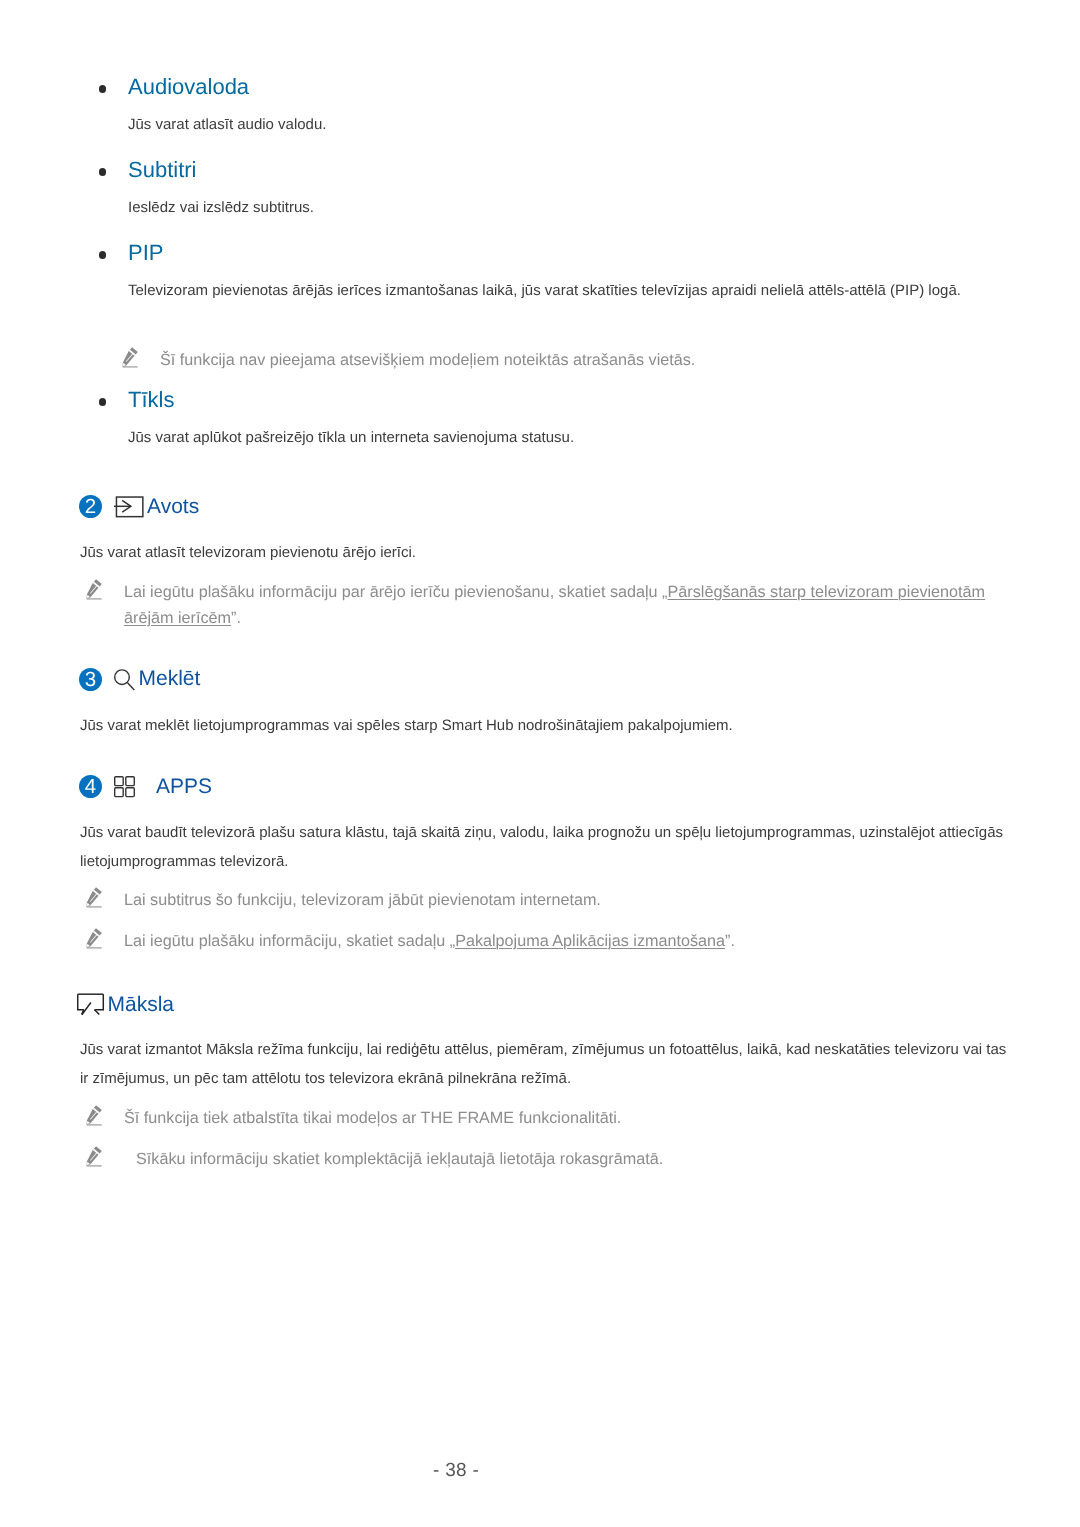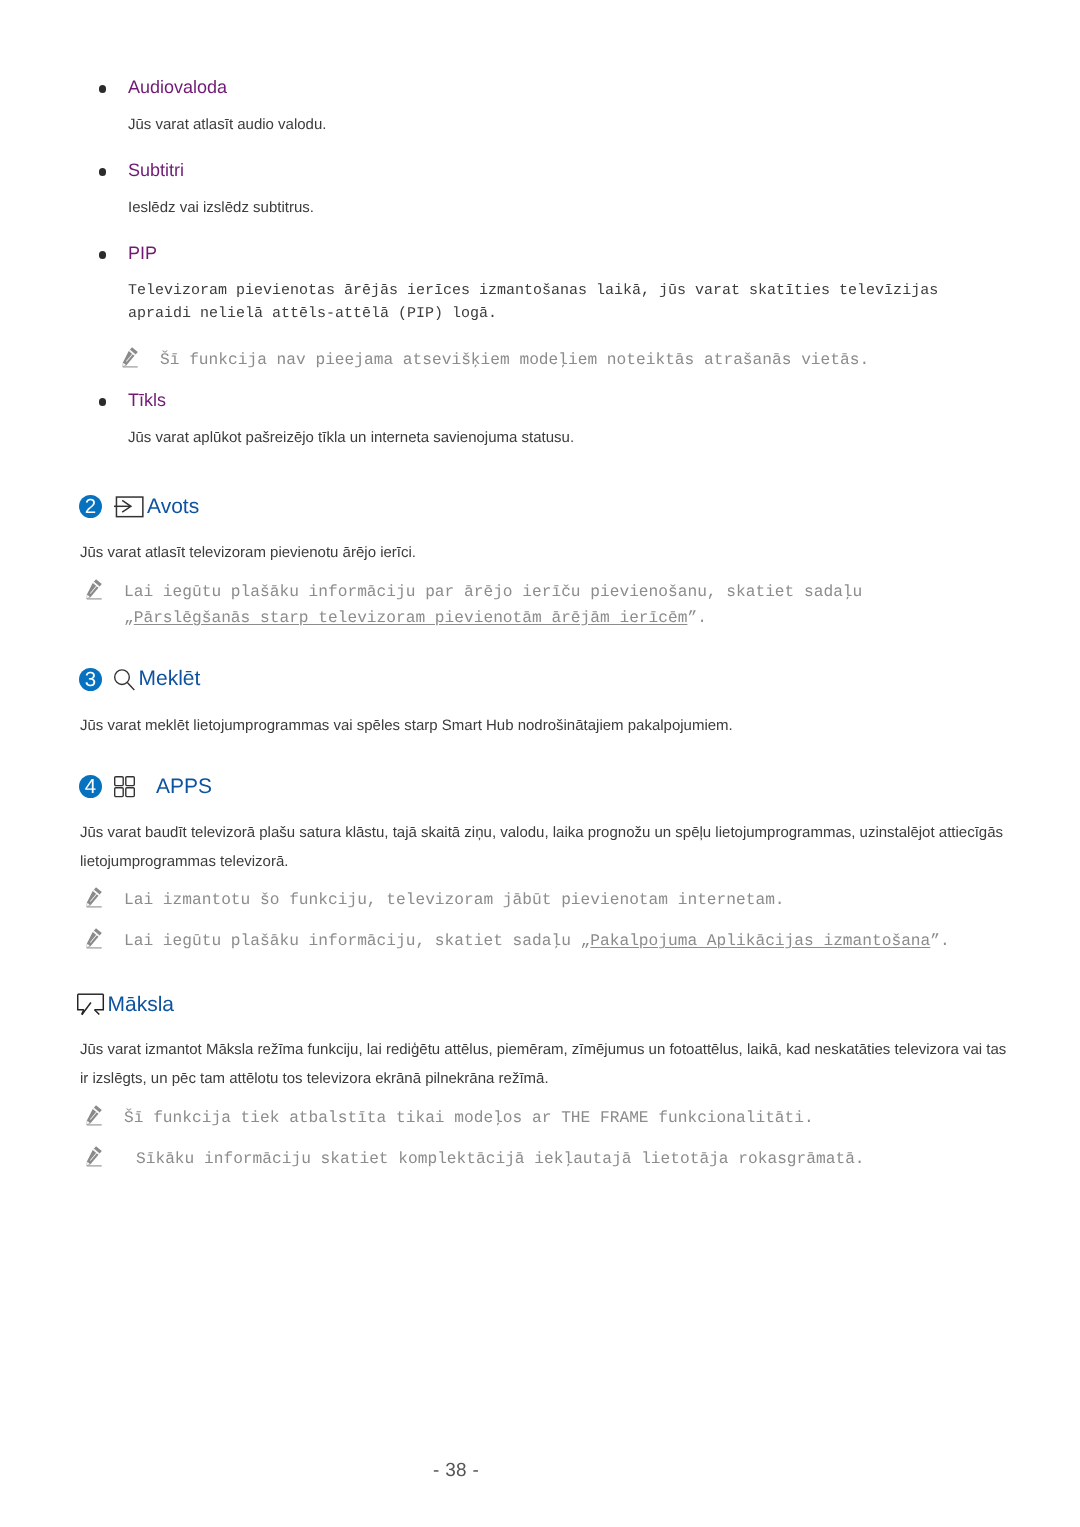--- a/index.html
+++ b/index.html
@@ -14,49 +14,49 @@
   .page { position:relative; width:1080px; height:1527px; overflow:hidden; background:#fff; }
 
   
   .bullet-dot {
     position:absolute;
     width:7.6px; height:7.6px; border-radius:50%;
     background:#2b2b2b;
   }
   .bullet-title {
     position:absolute;
-    font-size:18px; color:#701a75; white-space:nowrap;
+    font-size:22px; color:#0369a1; white-space:nowrap;
     line-height:22px;
   }
   .body-text {
     position:absolute;
     font-size:15px; color:#3c3c3c;
     line-height:29px;
   }
-  .body-text.tight { line-height:23px;font-family:Liberation Mono, monospace; }
+  .body-text.tight { line-height:23px; }
 
   
   .num-badge {
     position:absolute;
     width:23px; height:23px; border-radius:50%;
     background:#0571bf;
   }
   .num-badge span {
     display:block; width:23px; text-align:center;
     color:#ffffff; font-size:20.5px; line-height:23px;
   }
   .sec-icon { position:absolute; line-height:0; }
   .sec-title {
     position:absolute;
     font-size:21px; color:#0d539f; white-space:nowrap; line-height:26px;
   }
 
   
   .note {
-    position:absolute; font-size:16.2px; color:#8c8c8c; line-height:26px;font-family:Liberation Mono, monospace;
+    position:absolute; font-size:16.2px; color:#8c8c8c; line-height:26px;
   }
   .note-icon { position:absolute; line-height:0; }
   .link { text-decoration:underline; text-underline-offset:2px; text-decoration-thickness:1px; }
 
   .page-num {
     position:absolute; left:0; width:912px; text-align:center;
     font-size:19px; color:#555555; letter-spacing:0.3px;
   }
 </style>
 </head>
@@ -148,21 +148,21 @@
   <span class="note-icon" style="left:86px;top:887px">
     <svg width="16" height="21" viewBox="0 0 16 21" fill="none" aria-hidden="true">
       <path d="M10.0 0.2 L15.8 5.0 L13.2 8.1 L7.4 3.3 Z" fill="#8a8a8a"></path>
       <path d="M6.7 4.0 L12.5 8.8 L3.8 19.0 L0.5 19.8 L0.9 15.6 Z" fill="#8a8a8a"></path>
       <path d="M7.3 3.5 L8.0 2.65 L13.8 7.45 L13.1 8.3 Z" fill="#ffffff"></path>
       <path d="M10.45 6.55 L11.05 7.05 L4.6 14.85 L4.0 14.35 Z" fill="#ffffff"></path>
       <path d="M1.45 15.7 L4.05 18.2 L0.8 19.1 Z" fill="#ffffff"></path>
       <rect x="0.7" y="19.3" width="15.0" height="1.2" fill="#9a9a9a"></rect>
     </svg>
   </span>
-  <div class="note" style="left:124px;top:886.8px;width:872px">Lai izmantotu šo funkciju, televizoram jābūt pievienotam internetam.</div>
+  <div class="note" style="left:124px;top:886.8px;width:872px">Lai subtitrus šo funkciju, televizoram jābūt pievienotam internetam.</div>
 
   <span class="note-icon" style="left:86px;top:928px">
     <svg width="16" height="21" viewBox="0 0 16 21" fill="none" aria-hidden="true">
       <path d="M10.0 0.2 L15.8 5.0 L13.2 8.1 L7.4 3.3 Z" fill="#8a8a8a"></path>
       <path d="M6.7 4.0 L12.5 8.8 L3.8 19.0 L0.5 19.8 L0.9 15.6 Z" fill="#8a8a8a"></path>
       <path d="M7.3 3.5 L8.0 2.65 L13.8 7.45 L13.1 8.3 Z" fill="#ffffff"></path>
       <path d="M10.45 6.55 L11.05 7.05 L4.6 14.85 L4.0 14.35 Z" fill="#ffffff"></path>
       <path d="M1.45 15.7 L4.05 18.2 L0.8 19.1 Z" fill="#ffffff"></path>
       <rect x="0.7" y="19.3" width="15.0" height="1.2" fill="#9a9a9a"></rect>
     </svg>
@@ -175,21 +175,21 @@
     <svg width="28" height="28" viewBox="0 0 28 28" fill="none" stroke="#222222" stroke-width="1.45" aria-hidden="true">
       <path d="M0.75 5.2 L26.3 5.2"></path>
       <path d="M0.75 5.2 L0.75 20.65 L6.85 20.65"></path>
       <path d="M26.3 5.2 L26.3 20.65 L17.5 20.65"></path>
       <path d="M6.85 20.65 L4.7 25.4"></path>
       <path d="M17.5 20.65 L22.3 25.5"></path>
       <path d="M4.85 25.8 L13.9 13.5"></path>
     </svg>
   </span>
   <div class="sec-title" style="left:107.5px;top:992px">Māksla</div>
-  <div class="body-text" style="left:80px;top:1035px;width:930px">Jūs varat izmantot Māksla režīma funkciju, lai rediģētu attēlus, piemēram, zīmējumus un fotoattēlus, laikā, kad neskatāties televizora vai tas ir izslēgts, un pēc tam attēlotu tos televizora ekrānā pilnekrāna režīmā.</div>
+  <div class="body-text" style="left:80px;top:1035px;width:930px">Jūs varat izmantot Māksla režīma funkciju, lai rediģētu attēlus, piemēram, zīmējumus un fotoattēlus, laikā, kad neskatāties televizoru vai tas ir zīmējumus, un pēc tam attēlotu tos televizora ekrānā pilnekrāna režīmā.</div>
 
   <span class="note-icon" style="left:86px;top:1105px">
     <svg width="16" height="21" viewBox="0 0 16 21" fill="none" aria-hidden="true">
       <path d="M10.0 0.2 L15.8 5.0 L13.2 8.1 L7.4 3.3 Z" fill="#8a8a8a"></path>
       <path d="M6.7 4.0 L12.5 8.8 L3.8 19.0 L0.5 19.8 L0.9 15.6 Z" fill="#8a8a8a"></path>
       <path d="M7.3 3.5 L8.0 2.65 L13.8 7.45 L13.1 8.3 Z" fill="#ffffff"></path>
       <path d="M10.45 6.55 L11.05 7.05 L4.6 14.85 L4.0 14.35 Z" fill="#ffffff"></path>
       <path d="M1.45 15.7 L4.05 18.2 L0.8 19.1 Z" fill="#ffffff"></path>
       <rect x="0.7" y="19.3" width="15.0" height="1.2" fill="#9a9a9a"></rect>
     </svg>

